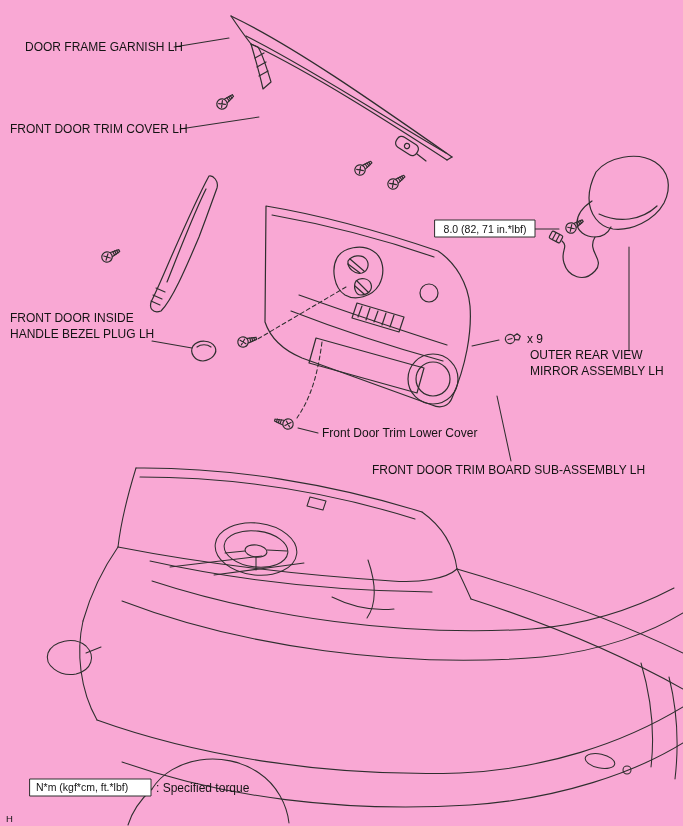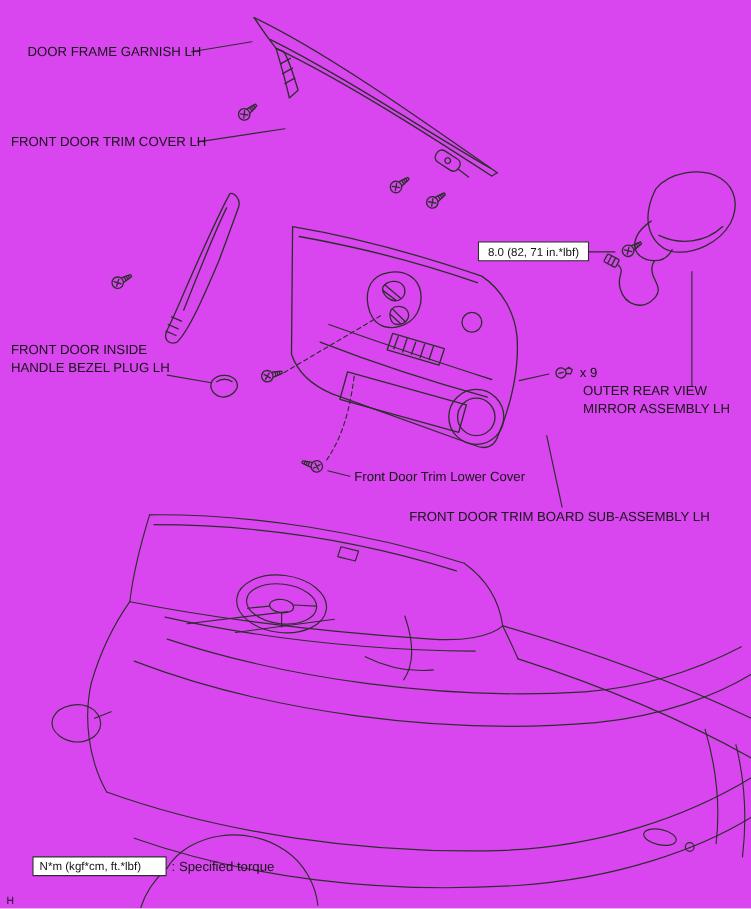--- a/index.html
+++ b/index.html
@@ -1,17 +1,17 @@
 <!DOCTYPE html>
 <html><head>
 <meta charset="utf-8">
 <style>
   html,body{margin:0;padding:0;background:#ffffff;}
   body{font-family:"Liberation Sans",sans-serif;}
-  .stage{position:relative;width:683px;height:826px;background:#d946ef;overflow:hidden;}
+  .stage{position:relative;width:683px;height:826px;background:#f9a8d4;overflow:hidden;}
   svg{display:block;}
   .art{stroke:#2e2e2e;fill:none;stroke-width:1.2;stroke-linecap:round;stroke-linejoin:round;}
   .thin{stroke-width:1.05;}
   .labels{fill:#141414;stroke:none;font-family:"Liberation Sans",sans-serif;}
   .callout{font-size:12px;}
   .small{font-size:10.5px;}
   .marker{font-size:9.5px;}
   .box{fill:#ffffff;stroke:#2e2e2e;stroke-width:1;}
   .dashed{stroke-dasharray:4 3;}
 </style>

